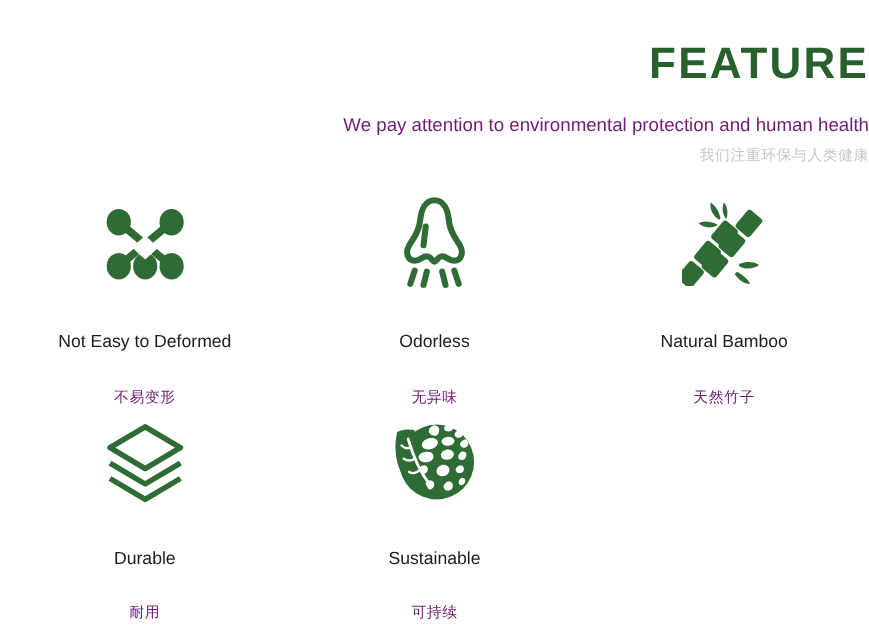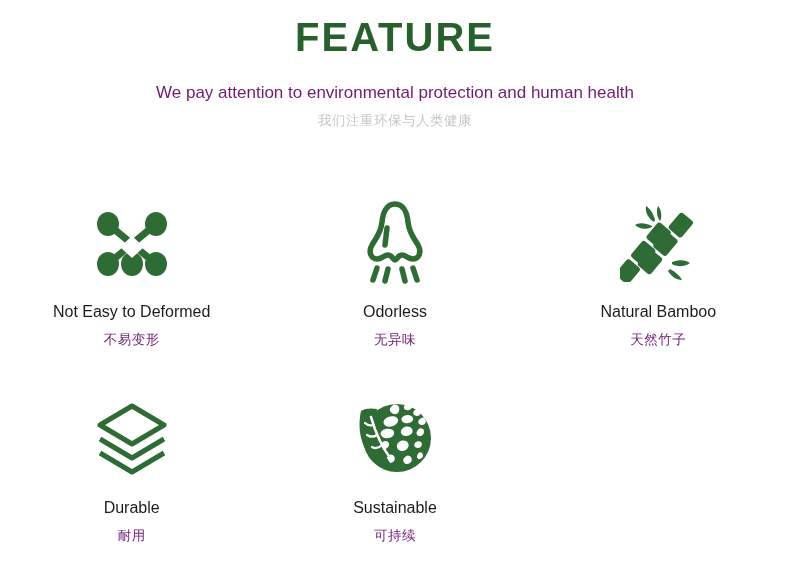--- a/index.html
+++ b/index.html
@@ -15,22 +15,22 @@
   #page {
     position: relative;
     width: 790px;
     height: 576px;
     background: #ffffff;
   }
 
   
   .header {
     width: 100%;
-    text-align: center;
-    padding-top: 14px;
+    text-align: right;
+    padding-top: 35px;
   }
 
   .feature-title {
     font-size: 40px;
     font-weight: bold;
     letter-spacing: 2px;
     color: #27602c;
     line-height: 1.15;
   }
 
@@ -57,21 +57,21 @@
     display: grid;
     grid-template-columns: repeat(3, 1fr);
     grid-template-rows: 196px 196px;
     width: 790px;
   }
 
   .cell {
     display: flex;
     flex-direction: column;
     align-items: center;
-    justify-content: flex-end;
+    justify-content: space-between;
   }
 
   .icon-wrap {
     height: 96px;
     display: flex;
     align-items: center;
     justify-content: center;
   }
 
   .icon-wrap svg { display: block; }

